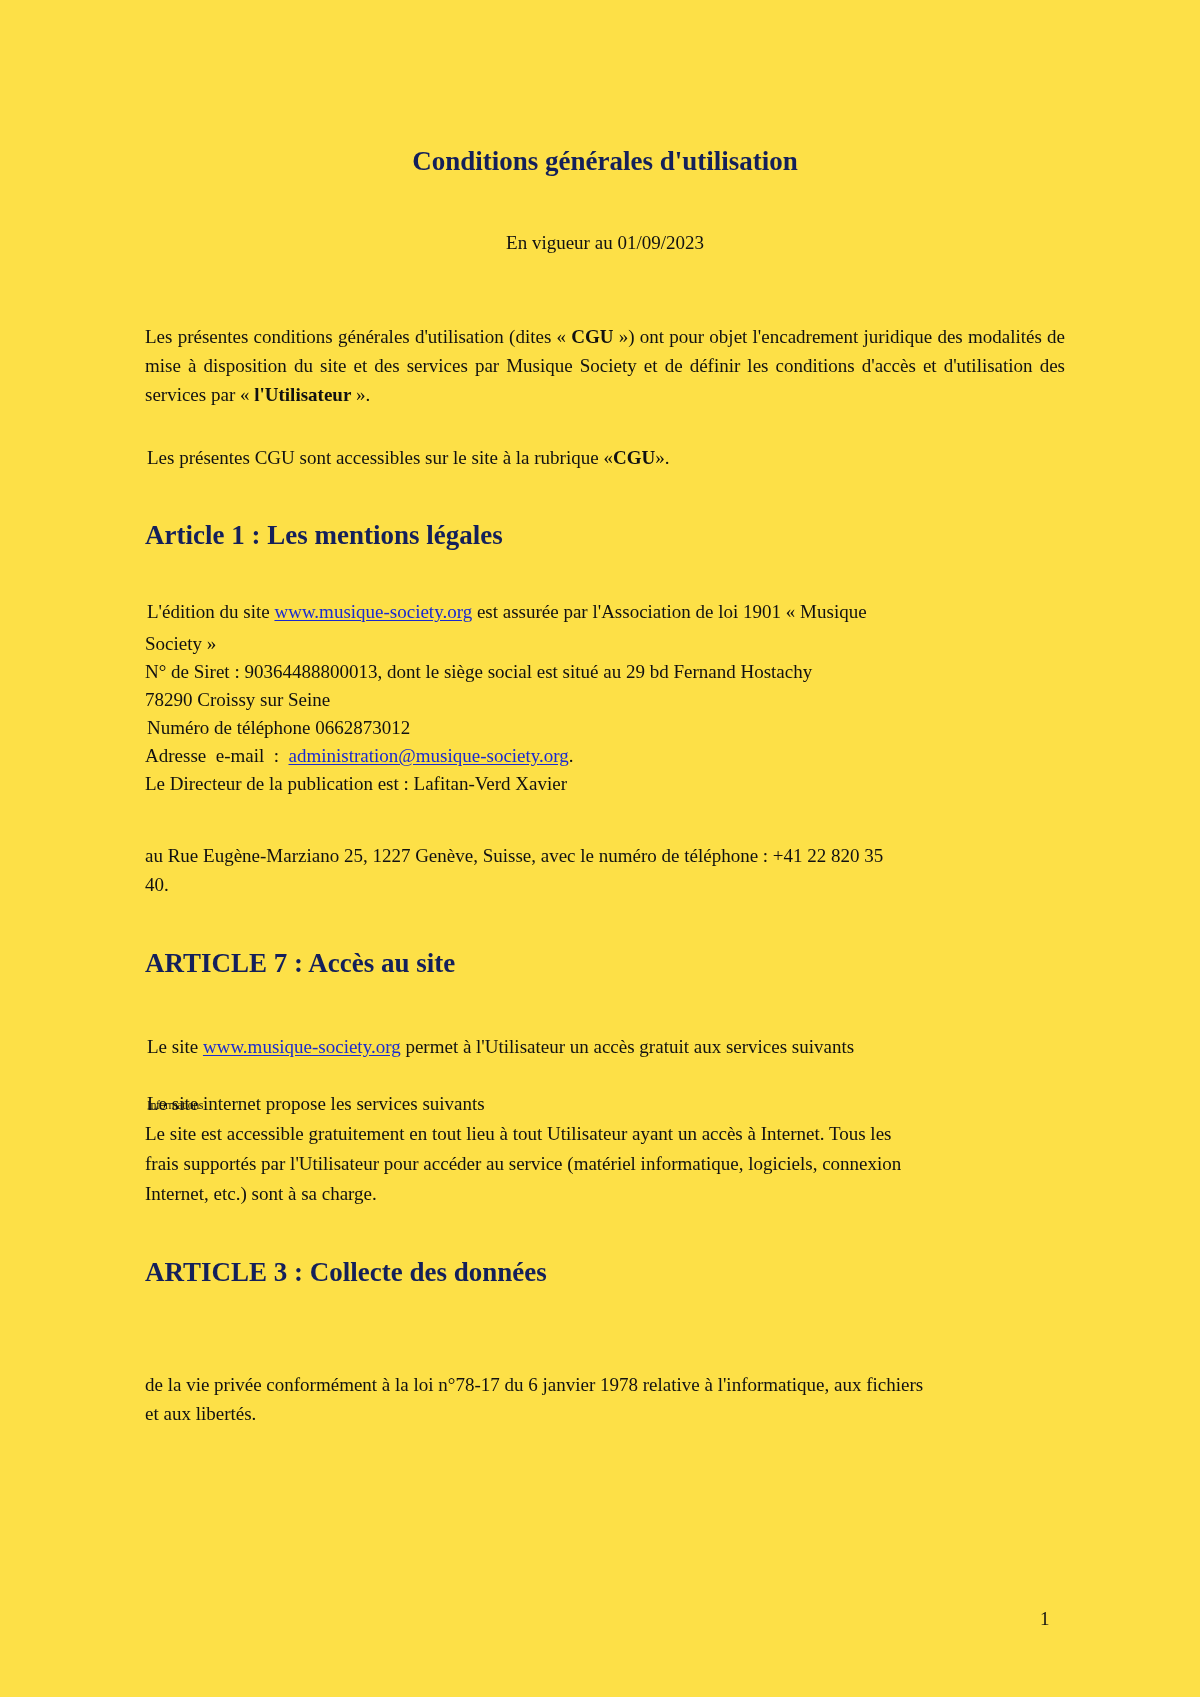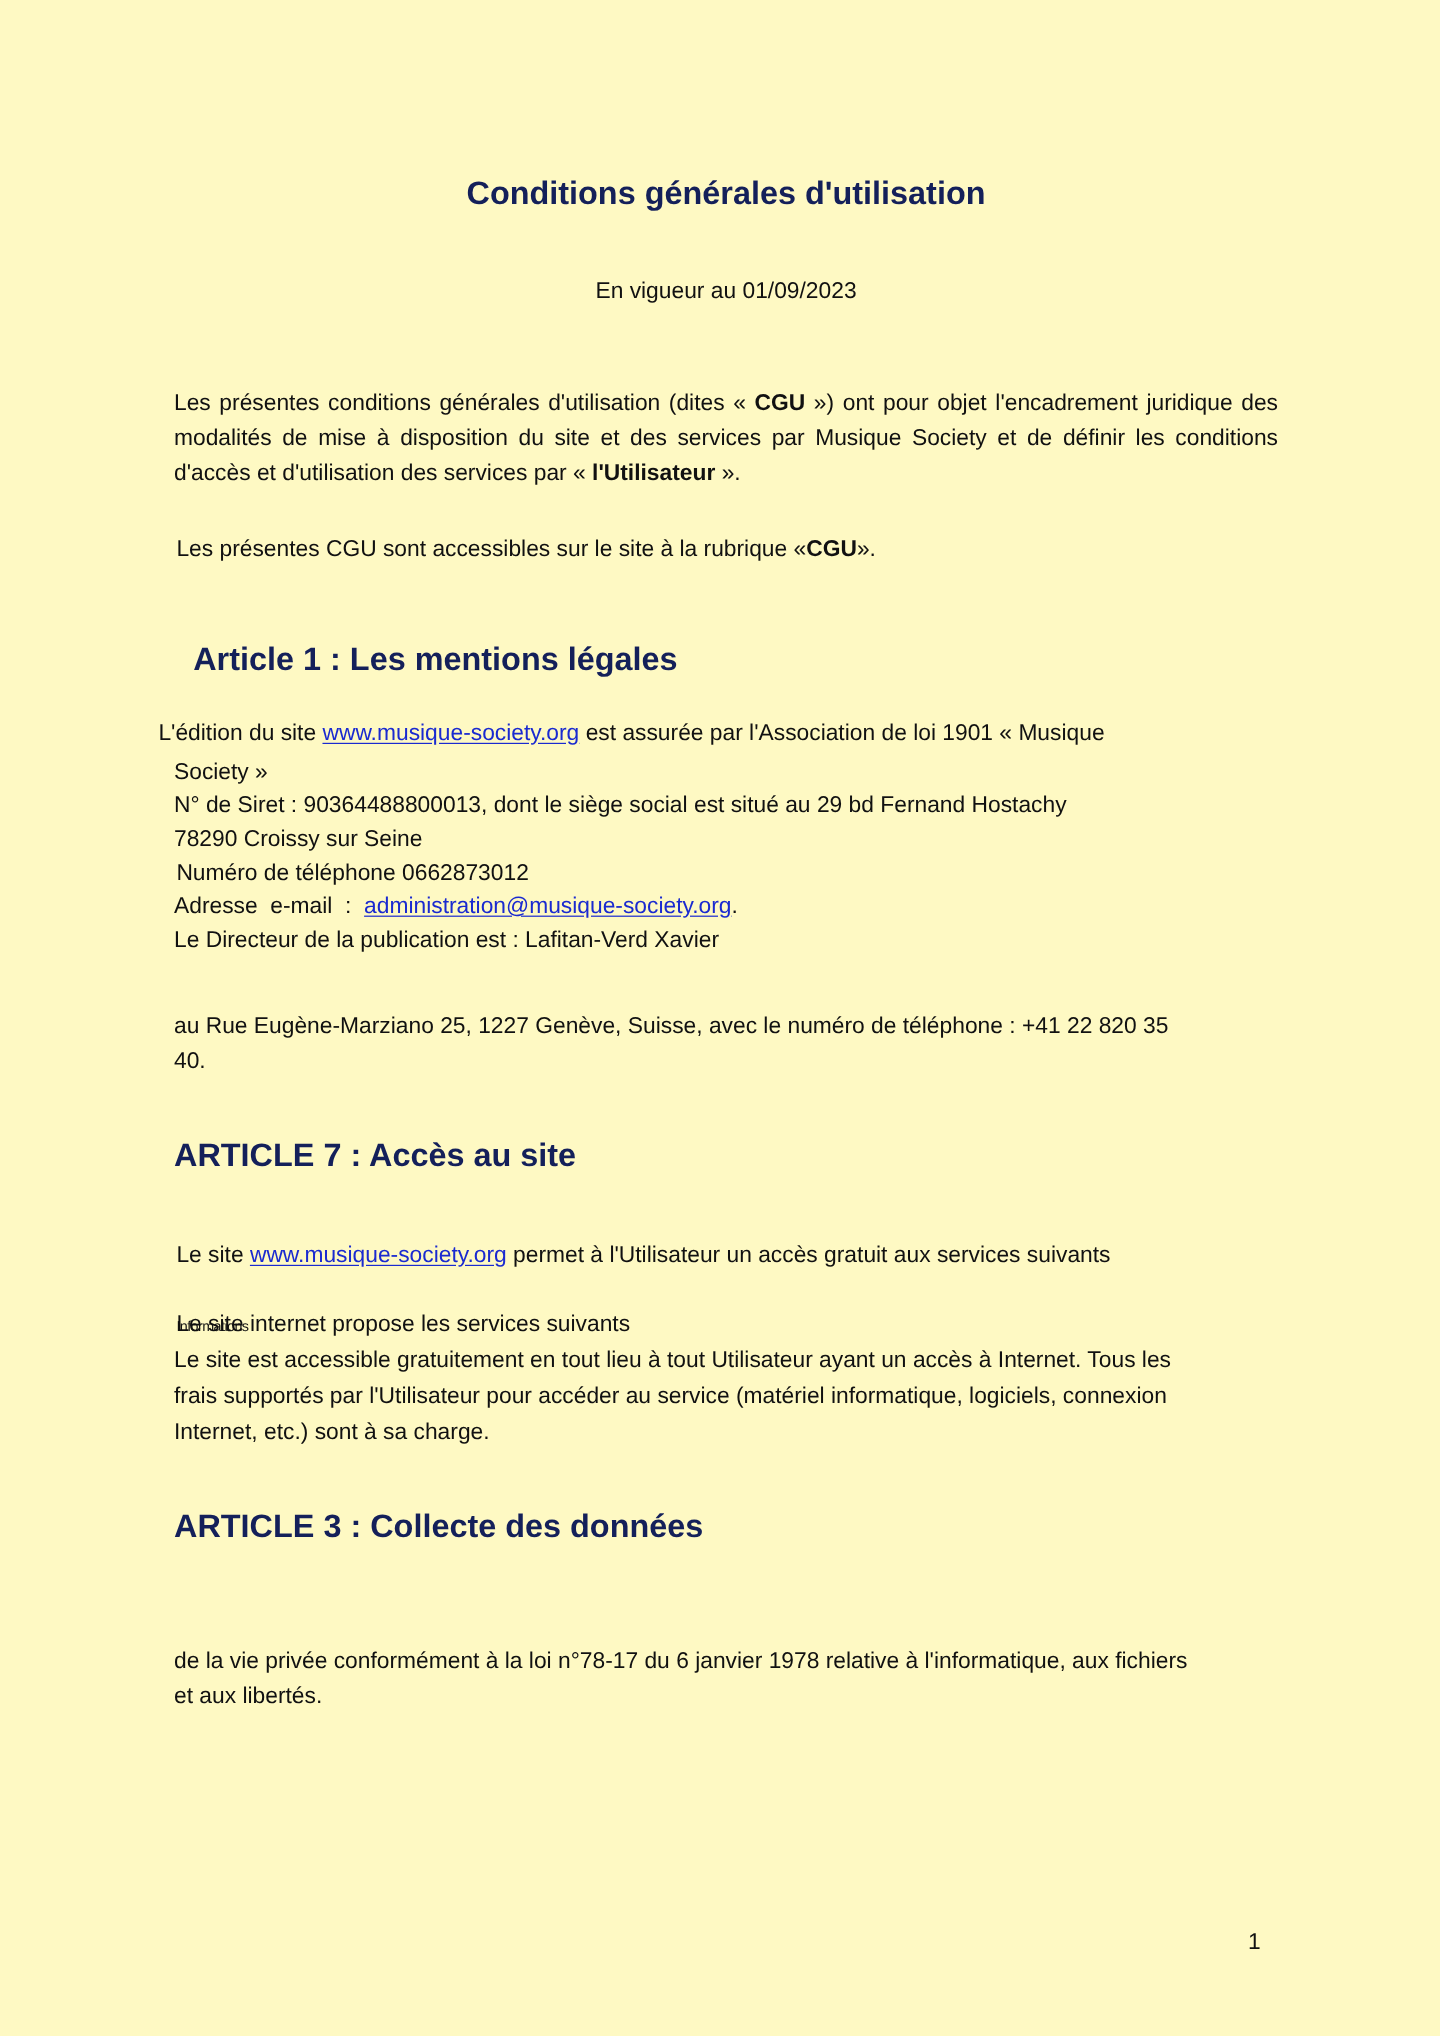--- a/index.html
+++ b/index.html
@@ -1,18 +1,18 @@
 <!DOCTYPE html>
 <html><head>
 <meta charset="utf-8">
 <style>
   html, body { margin: 0; padding: 0; background: #ffffff; }
   body { width: 1200px; height: 1697px; position: relative; overflow: hidden;
          font-family: "Liberation Sans", sans-serif; color: #111111; }
-  .page { position: absolute; left: 0; top: 0; width: 1200px; height: 1697px; background: #fef9c3; }
+  .page { position: absolute; left: 0; top: 0; width: 1200px; height: 1697px; background: #fde047; font-family: Liberation Serif, serif; }
   .abs { position: absolute; white-space: nowrap; }
   .title { left: 0; width: 1210px; text-align: center; top: 146px; font-size: 27px; font-weight: bold; color: #14205a; }
   .date { left: 0; width: 1210px; text-align: center; top: 232px; font-size: 19px; color: #111; }
   .h { font-size: 27px; font-weight: bold; color: #14205a; left: 145px; }
   .p { font-size: 19px; line-height: 29px; color: #111; }
   .just { white-space: normal; text-align: justify; text-align-last: left; }
   a, .link { color: #1a2ad0; text-decoration: underline; text-underline-offset: 2px; }
   b { font-weight: bold; }
   .pagenum { left: 1040px; top: 1608px; font-size: 19px; }
 </style>
@@ -25,23 +25,23 @@
   <div class="abs date">En vigueur au 01/09/2023</div>
 
   <div class="abs p just" style="left:145px; top:322px; width:920px;">
     <span>Les présentes conditions générales d'utilisation (dites « </span><b>CGU</b><span> ») ont pour objet l'encadrement juridique des modalités de mise à disposition du site et des services par Musique Society et de définir les conditions d'accès et d'utilisation des services par « </span><b>l'Utilisateur</b><span> ».</span>
   </div>
 
   <div class="abs p" style="left:147px; top:443px;">
     <span>Les présentes CGU sont accessibles sur le site à la rubrique «</span><b>CGU</b><span>».</span>
   </div>
 
-  <div class="abs h" style="top:534px;margin-left:16px;">Article 1 : Les mentions légales</div>
+  <div class="abs h" style="top:520px;">Article 1 : Les mentions légales</div>
 
-  <div class="abs p" style="left:132px; top:597px;">
+  <div class="abs p" style="left:147px; top:597px;">
     <span>L'édition du site </span><a class="link">www.musique-society.org</a><span> est assurée par l'Association de loi 1901 « Musique</span>
   </div>
   <div class="abs p" style="left:145px; top:629px;">Society »</div>
   <div class="abs p" style="left:145px; top:657px;">N° de Siret : 90364488800013, dont le siège social est situé au 29 bd Fernand Hostachy</div>
   <div class="abs p" style="left:145px; top:685px;">78290 Croissy sur Seine</div>
   <div class="abs p" style="left:147px; top:713px;">Numéro de téléphone 0662873012</div>
   <div class="abs p" style="left:145px; top:741px;">
     <span style="white-space:pre;">Adresse  e-mail  :  </span><a class="link">administration@musique-society.org</a><span>.</span>
   </div>
   <div class="abs p" style="left:145px; top:769px;">Le Directeur de la publication est : Lafitan-Verd Xavier</div>

